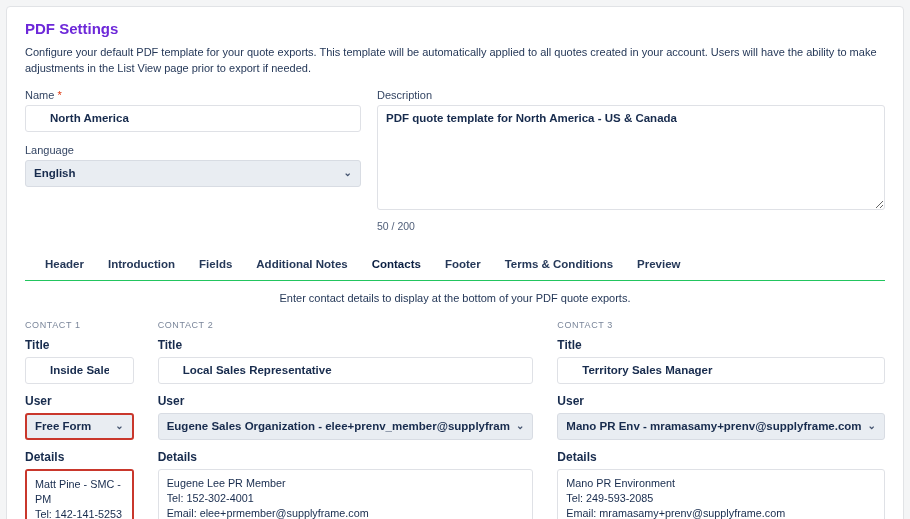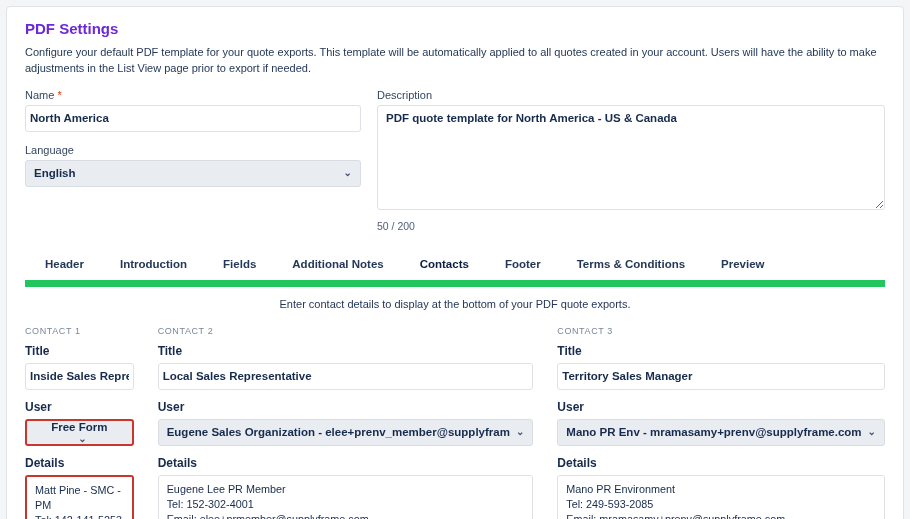--- a/index.html
+++ b/index.html
@@ -40,21 +40,21 @@
     color: #344563;
     margin-bottom: 4px;
     display: block;
   }
   .req { color: #de350b; }
   .text-input {
     width: 100%;
     height: 27px;
     border: 1px solid #dfe1e6;
     border-radius: 3px;
-    padding: 0 4px;
+    padding: 0 24px;
     font-family: "Liberation Sans", sans-serif;
     font-size: 11.5px;
     font-weight: bold;
     color: #172b4d;
     background: #ffffff;
   }
   .select-box {
     width: 100%;
     height: 27px;
     border: 1px solid #d8dce3;
@@ -95,24 +95,24 @@
     resize: vertical;
   }
   .counter {
     font-size: 10.5px;
     color: #505f79;
     margin-top: 6px;
   }
   .mt12 { margin-top: 12px; }
   .tabs {
     display: flex;
-    gap: 36px;
+    gap: 24px;
     margin-top: 26px;
     padding: 0 0 10px 20px;
-    border-bottom: 7px solid #22c55e;
+    border-bottom: 1px solid #22c55e;
   }
   .tab {
     font-size: 11.5px;
     font-weight: 600;
     color: #253858;
     cursor: pointer;
     white-space: nowrap;
   }
   .tab.active { font-weight: 800; color: #0b1f42; }
   .contacts-intro {
@@ -145,21 +145,21 @@
     height: 100px;
     border: 1px solid #dfe1e6;
     border-radius: 3px;
     padding: 6px 8px;
     font-family: "Liberation Sans", sans-serif;
     font-size: 10.8px;
     line-height: 1.4;
     color: #172b4d;
     resize: vertical;
   }
-  .error-border { border: 2px solid #c9372c !important; flex-direction: column; }
+  .error-border { border: 2px solid #c9372c !important; }
 </style>
 </head>
 <body>
 
 <div class="card">
 
   <div class="page-title">PDF Settings</div>
   <div class="page-desc">Configure your default PDF template for your quote exports. This template will be automatically applied to all quotes created in your account. Users will have the ability to make adjustments in the List View page prior to export if needed.</div>
 
   <div class="top-form">

